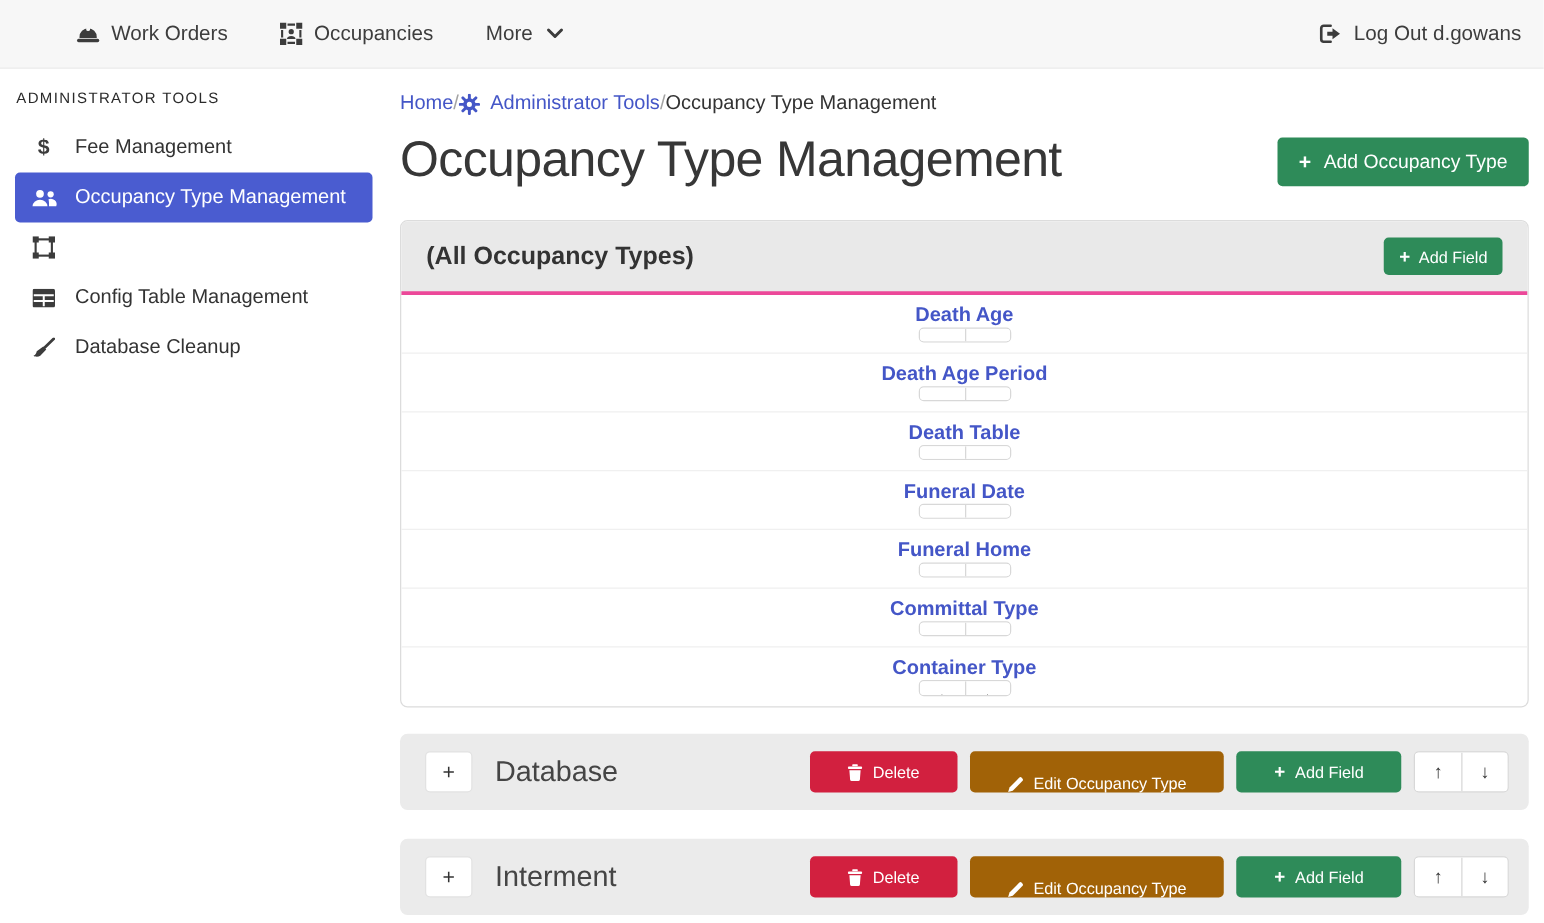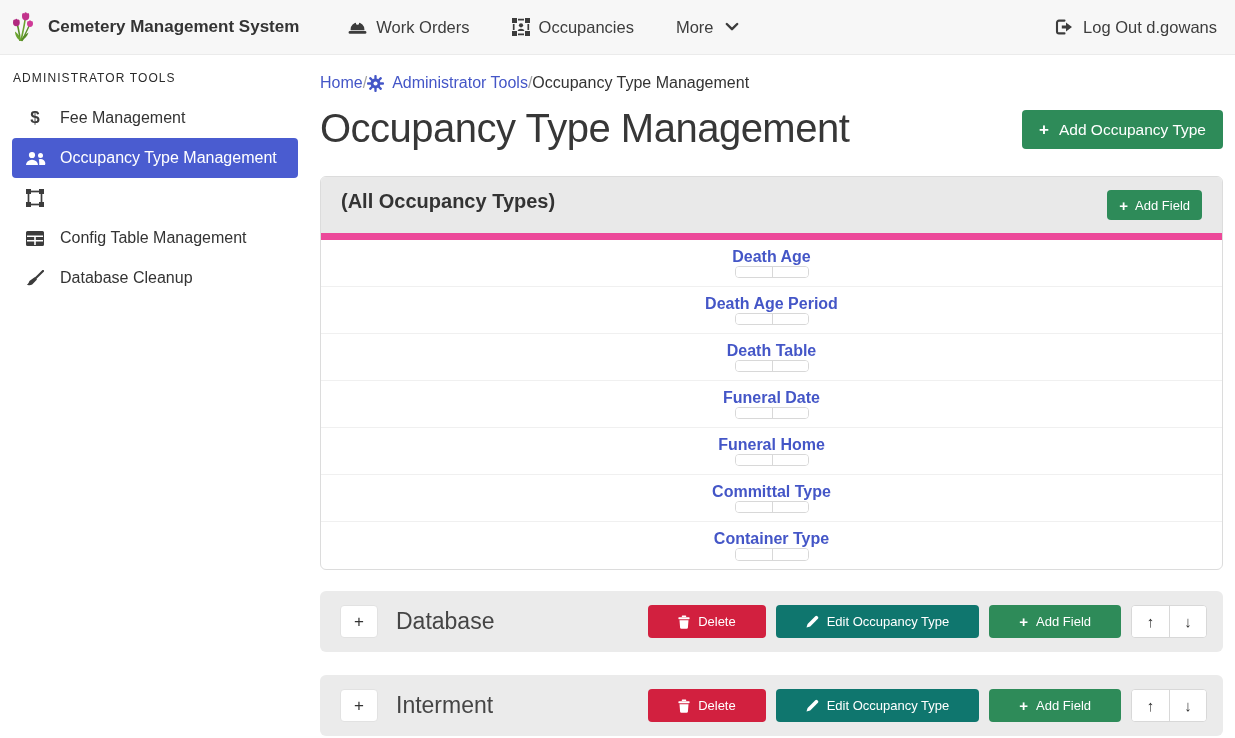--- a/index.html
+++ b/index.html
@@ -44,32 +44,32 @@
   .main { flex:1; padding:0 12px 0 10px; }
   .breadcrumb { margin-top:19px; display:flex; align-items:center; font-size:16px; }
   .crumb-link { color:#4456c7; text-decoration:none; display:flex; align-items:center; gap:8px; cursor:pointer; }
   .crumb-sep { color:#a3a3a3; }
   .crumb-current { color:#333; }
   .title-row { display:flex; justify-content:space-between; align-items:flex-start; margin-top:12px; }
   h1.page-title { margin:0; font-size:40px; font-weight:400; color:#373737; letter-spacing:-0.5px; line-height:1.2; }
   
   .btn { border:none; border-radius:4px; color:#fff; display:inline-flex; align-items:center; cursor:pointer; font-family:inherit; }
   .btn-green { background:#2e8b59; }
-  .btn-teal  { background:#0f766e; }
+  .btn-teal  { background:#a16207;align-items:flex-end; }
   .btn-red   { background:#d2203f; }
   .btn-lg { height:39px; padding:0 17px; font-size:15.5px; gap:10px; margin-top:6px; }
   .btn-sm { height:30px; padding:0 12px; font-size:13px; gap:7px; }
   .btn-sec { height:33px; padding:0 30px; font-size:13px; gap:8px; }
   .plus-glyph { font-weight:700; font-size:17px; line-height:1; }
   .plus-glyph.small { font-size:15px; }
   
   .card { margin-top:24px; border:1px solid #dcdcdc; border-radius:6px; overflow:hidden; background:#fff; }
   .card-header {
-    background:#e9e9e9; border-bottom:7px solid #ec4899;
-    padding:13px 20px 13px 20px; display:flex; justify-content:space-between; 
+    background:#e9e9e9; border-bottom:3px solid #ec4899;
+    padding:13px 20px 13px 20px; display:flex; justify-content:space-between; align-items:center;
   }
   .card-title { font-size:20px; font-weight:600; color:#333; }
   .field-row {
     display:flex; justify-content:space-between; align-items:center;
     padding:8px 14px 8px 14px; border-bottom:1px solid #f0f0f0; height:47px;flex-direction:column;
   }
   .field-row:last-child { border-bottom:none; }
   .field-link { color:#4456c7; font-weight:700; font-size:16px; text-decoration:none; cursor:pointer; }
   .updown { display:inline-flex; border:1px solid #d8d8d8; border-radius:4px; overflow:hidden; background:#fff; }
   .updown button {
@@ -90,41 +90,20 @@
   }
   .section-name { font-size:23px; color:#454545; margin-left:4px; }
   .spacer { flex:1; }
   .section-buttons { display:flex; align-items:center; gap:10px; }
   svg { display:block; }
 </style>
 </head>
 <body>
 
 <header class="navbar">
-  <div class="brand-wrap">
-    <span>
-      <svg width="26" height="30" viewBox="0 0 26 30">
-        <path d="M8 29 C8 22 6.5 18 5.5 13" stroke="#5a8f29" stroke-width="1.6" fill="none"></path>
-        <path d="M9 29 C10 23 12 16 13 8" stroke="#6aa32f" stroke-width="1.6" fill="none"></path>
-        <path d="M10 29 C12 24 15 19 17 14" stroke="#5a8f29" stroke-width="1.4" fill="none"></path>
-        <path d="M8.5 29 C4.5 26.5 3 22.5 3 19.5 C6 21.5 8 24.5 9 27.5 Z" fill="#6aa32f"></path>
-        <path d="M9 29 C13 27 15.5 24 16.5 20.5 C12.5 22.5 10 25.5 9 28.5 Z" fill="#578b26"></path>
-        <g fill="#c2338c">
-          <path transform="translate(10 0) scale(1.45)" d="M0 3 Q0 0 1.5 1 Q2.5 -0.7 3.5 1 Q5 0 5 3 Q5 5.8 2.5 5.8 Q0 5.8 0 3 Z"></path>
-        </g>
-        <g fill="#b1297f">
-          <path transform="translate(1 6.5) scale(1.35)" d="M0 3 Q0 0 1.5 1 Q2.5 -0.7 3.5 1 Q5 0 5 3 Q5 5.8 2.5 5.8 Q0 5.8 0 3 Z"></path>
-        </g>
-        <g fill="#cf3a97">
-          <path transform="translate(15 8) scale(1.2)" d="M0 3 Q0 0 1.5 1 Q2.5 -0.7 3.5 1 Q5 0 5 3 Q5 5.8 2.5 5.8 Q0 5.8 0 3 Z"></path>
-        </g>
-      </svg>
-    </span>
-    <span class="brand-title">Cemetery Management System</span>
-  </div>
 
   <nav class="nav-links">
     <a class="nav-link">
       <span class="nav-icon">
         <svg width="19" height="16" viewBox="0 0 19 16" fill="currentColor">
           <path d="M2.6 10.5 a6.9 6.9 0 0 1 13.8 0 v0.8 H2.6 Z"></path>
           <rect x="0.6" y="12" width="17.8" height="2.7" rx="1.3"></rect>
           <rect x="8" y="1.2" width="3" height="4.6" rx="1.3" fill="#f7f7f7"></rect>
         </svg>
       </span>

